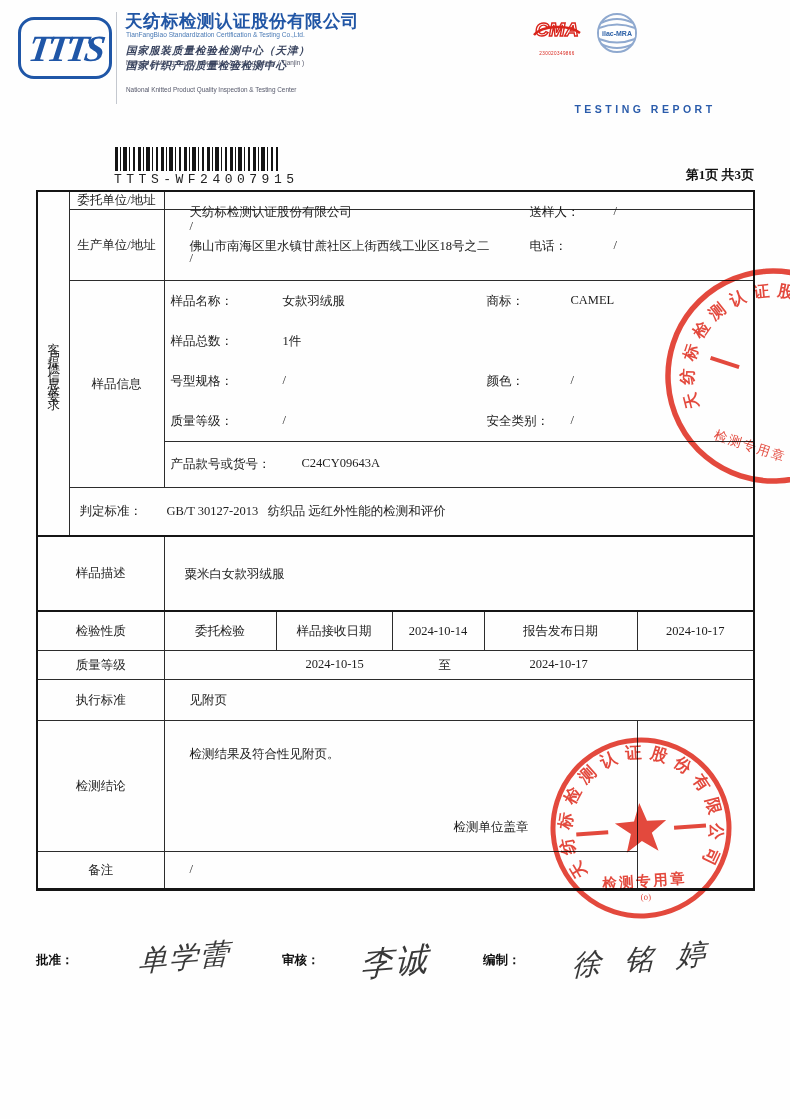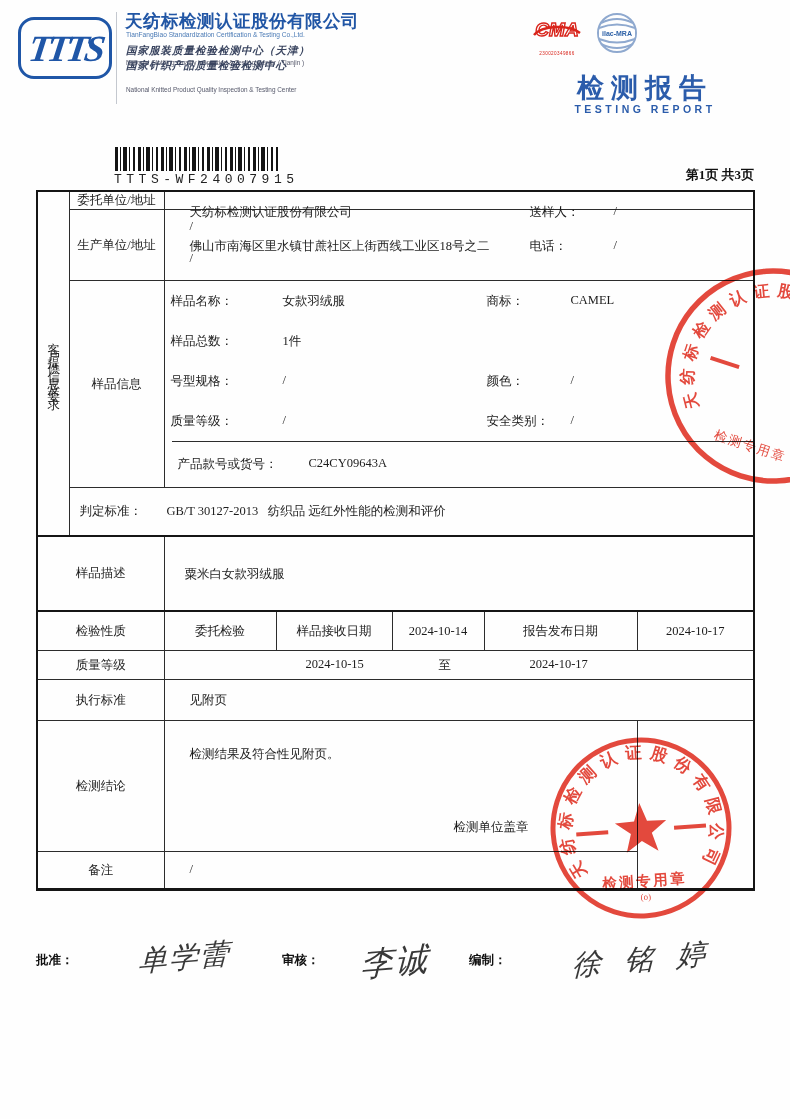--- a/index.html
+++ b/index.html
@@ -39,21 +39,21 @@
             border:2px solid #151515;border-bottom-width:3px;}
   table.tbl td{border:1px solid #2c2c2c;padding:0;font-size:12.5px;vertical-align:middle;position:relative;color:#1c1c1c;}
   td.lab{text-align:center;}
   tr.thick td{border-top-width:2px;border-top-color:#151515;}
   .vcell{writing-mode:vertical-rl;text-orientation:upright;letter-spacing:7px;margin:0 auto;font-size:12.5px;}
   .kv{position:relative;height:40px;}
   .kv .k{position:absolute;left:6px;top:12px;}
   .kv .v{position:absolute;left:118px;top:12px;}
   .kv .k2{position:absolute;left:322px;top:12px;}
   .kv .v2{position:absolute;left:406px;top:12px;}
-  .prod{position:relative;height:45px;border-top:1px solid #2c2c2c;margin-left:7px;}
+  .prod{position:relative;height:45px;border-top:1px solid #2c2c2c;}
   .prod .k{position:absolute;left:6px;top:14px;}
   .prod .v{position:absolute;left:137px;top:14px;}
   .pre{white-space:pre;}
 
   
   .sig-label{position:absolute;top:952px;font-size:12.5px;font-weight:bold;color:#111;}
   .sig{position:absolute;font-size:29px;color:#1d1d1d;transform:rotate(-5deg) skewX(-6deg);opacity:.88;
        font-style:italic;letter-spacing:2px;}
 
   
@@ -93,21 +93,20 @@
         <path d="M4,17 Q22,10 40,17" fill="none" stroke="#8fa9cf" stroke-width="2"></path>
         <path d="M4,28 Q22,35 40,28" fill="none" stroke="#8fa9cf" stroke-width="2"></path>
         <path d="M6,33 Q22,41 38,33" fill="none" stroke="#8fa9cf" stroke-width="2"></path>
         <rect x="4" y="19" width="36" height="7" fill="#fff"></rect>
         <text x="22" y="25" text-anchor="middle" font-size="7" font-weight="bold" fill="#2f62a7" font-family="Liberation Sans,sans-serif">ilac-MRA</text>
       </svg>
     </div>
 
   </div>
 
-  <div class="title-cn">检测报告</div>
   <div class="title-en">TESTING REPORT</div>
 
   <div class="barcode"></div>
   <div class="barcode-text">TTTS-WF24007915</div>
   <div class="page-info">第1页  共3页</div>
 
   <table class="tbl">
     <colgroup>
       <col style="width:32px">
         <col style="width:95px">
@@ -228,21 +227,21 @@
         <span class="abs" style="left:25px;top:10px">/</span>
       </td>
     </tr>
   </tbody>
     </table>
 
   <div class="sig-label" style="left:36px">批准：</div>
   <div class="sig" style="left:138px;top:938px">单学蕾</div>
   <div class="sig-label" style="left:282px">审核：</div>
   <div class="sig" style="left:360px;top:940px;font-size:33px">李诚</div>
-  <div class="sig-label" style="left:469px">编制：</div>
+  <div class="sig-label" style="left:483px">编制：</div>
   <div class="sig" style="left:572px;top:940px;letter-spacing:8px">徐 铭 婷</div>
 
   <svg class="stamp" style="left:546px;top:733px;transform:rotate(-4deg)" width="190" height="190">
     <circle cx="95" cy="95" r="88" fill="none" stroke="#e23b2e" stroke-width="5"></circle>
     <path id="arcB" d="M 45.5,144.5 A 70,70 0 1 1 144.5,144.5" fill="none"></path>
     <text font-size="16.5" fill="#e23b2e" letter-spacing="7.5" font-weight="bold">
       <textPath href="#arcB" startOffset="10">天纺标检测认证股份有限公司</textPath>
     </text>
     <line x1="30" y1="97" x2="62" y2="97" stroke="#e23b2e" stroke-width="4"></line>
     <line x1="128" y1="97" x2="160" y2="97" stroke="#e23b2e" stroke-width="4"></line>

